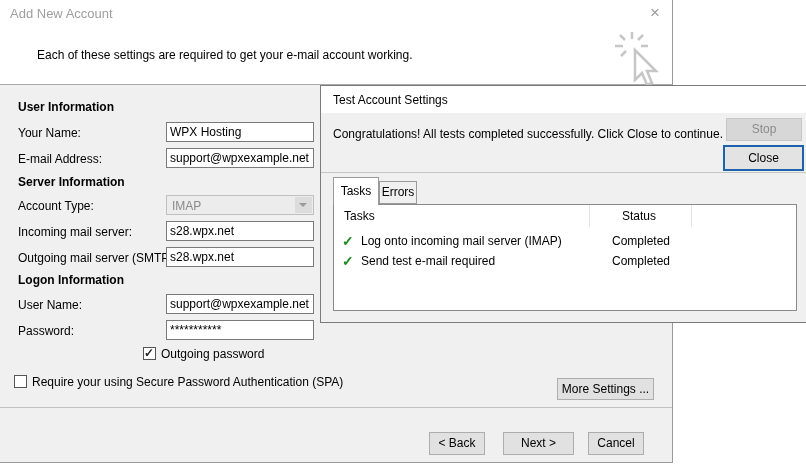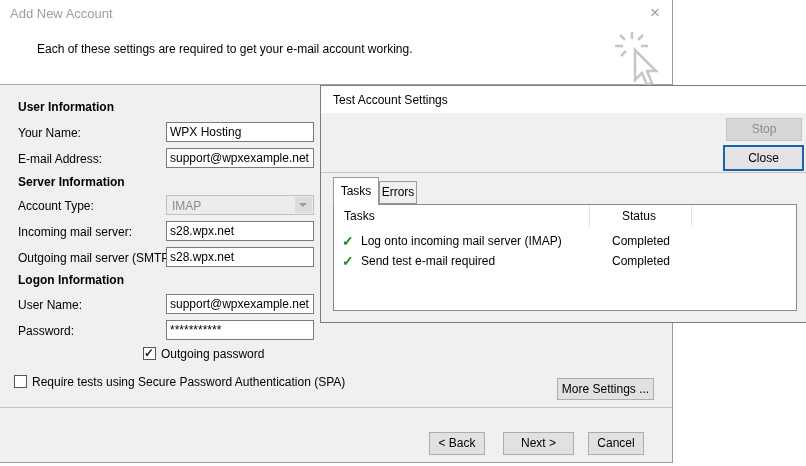--- a/index.html
+++ b/index.html
@@ -16,21 +16,21 @@
   .wizard-top {
     position:absolute; left:0; top:0; width:672px; height:85px;
     background:#ffffff; border-bottom:1px solid #a9a9a9;
   }
   .win-title { position:absolute; left:10px; top:6px; font-size:13px; color:#9e9e9e; }
   .close-x {
     position:absolute; left:644px; top:2px; width:22px; height:22px;
     color:#9e9e9e; font-size:17px; line-height:22px; text-align:center; cursor:default;
   }
   .hdr-title { position:absolute; left:18px; top:32px; font-weight:bold; }
-  .hdr-sub   { position:absolute; left:37px; top:42px;text-align:right; }
+  .hdr-sub   { position:absolute; left:37px; top:48px;text-align:right; }
   .section-hdr { position:absolute; font-weight:bold; }
   .flabel { position:absolute; left:18px; }
   .tbox {
     position:absolute; left:166px; width:148px; height:20px;
     border:1px solid #7a7a7a; background:#fff; font-family:"Liberation Sans",sans-serif;
     font-size:12px; padding:1px 3px; color:#000;
   }
   .combo {
     position:absolute; left:166px; width:148px; height:20px;
     background:#ececec; border:1px solid #c0c0c0; color:#8a8a8a;
@@ -153,35 +153,36 @@
 
     <div class="flabel" style="top:324px">Password:</div>
     <input class="tbox" style="top: 320px;" value="***********">
 
     <div class="cb" style="left:143px; top:347px">
       <span class="cb-mark">✓</span>
     </div>
     <div class="cb-label" style="left:161px; top:347px">Outgoing password</div>
 
     <div class="cb" style="left:14px; top:375px"></div>
-    <div class="cb-label" style="left:32px; top:375px">Require tests using Secure Password Authentication (SPA)</div>
+    <div class="cb-label" style="left:32px; top:375px">Require your using Secure Password Authentication (SPA)</div>
 
     <div class="btn" style="left:557px; top:378px; width:97px; height:22px; line-height:20px">More Settings ...</div>
 
     <div class="footer-sep"></div>
     <div class="btn" style="left:429px; top:432px; width:56px; height:23px; line-height:21px">&lt; Back</div>
     <div class="btn" style="left:503px; top:432px; width:71px; height:23px; line-height:21px">Next &gt;</div>
     <div class="btn" style="left:588px; top:432px; width:56px; height:23px; line-height:21px">Cancel</div>
   </div>
 
   <div class="test-dialog">
     <div class="test-titlebar">
       <div class="test-title">Test Account Settings</div>
     </div>
 
+    <div class="test-msg">Congratulations! All tests completed successfully. Click Close to continue.</div>
 
     <div class="btn-stop">Stop</div>
     <div class="btn-close">Close</div>
 
     <div class="test-sep"></div>
 
     <div class="tab tab-active">Tasks</div>
     <div class="tab tab-inactive">Errors</div>
 
     <div class="listview">

